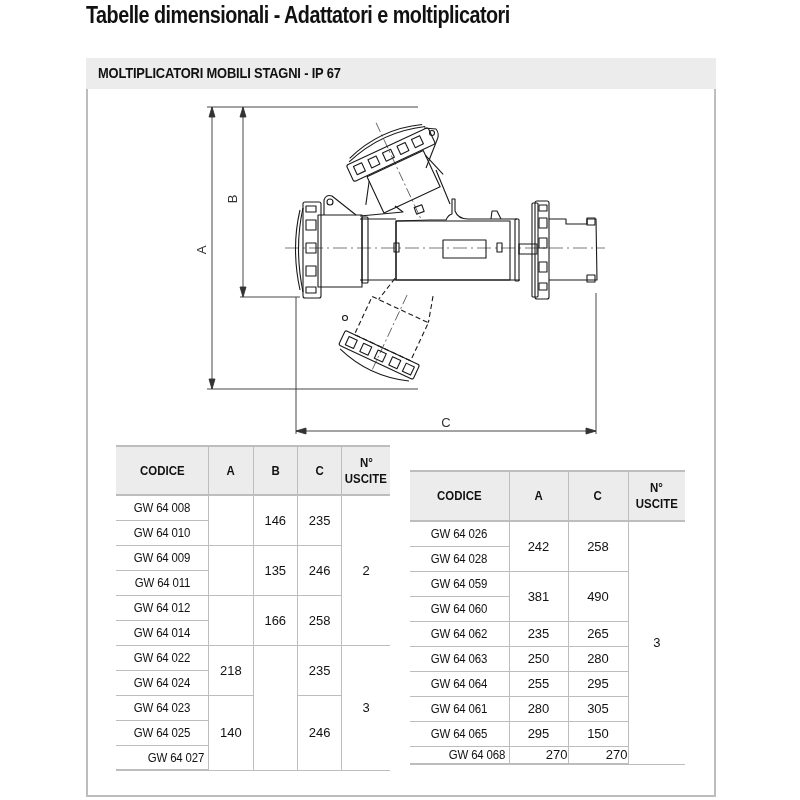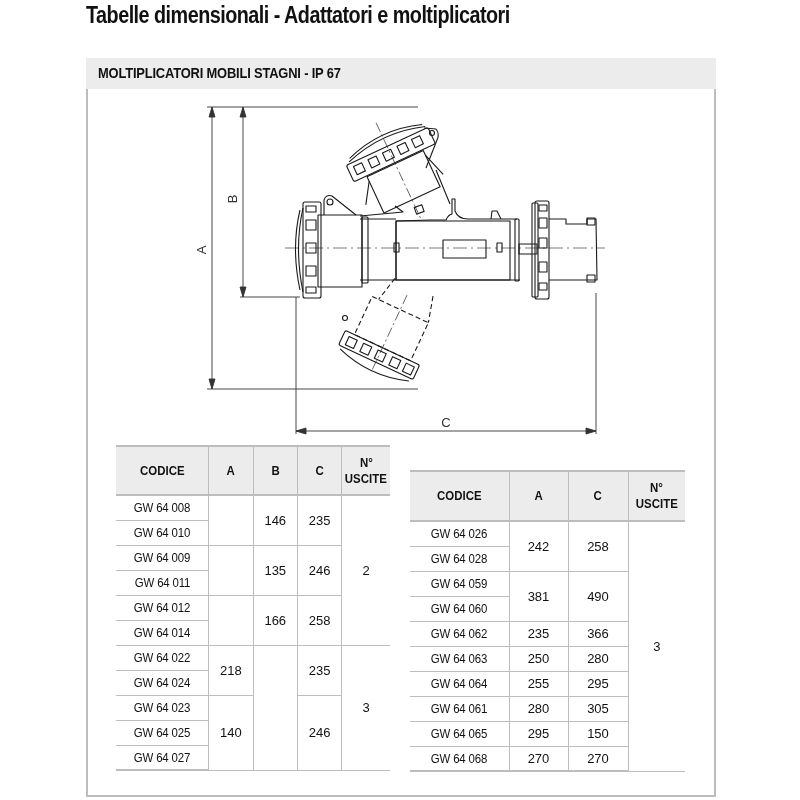--- a/index.html
+++ b/index.html
@@ -14,21 +14,21 @@
                  transform: scaleX(0.86); transform-origin: left top; letter-spacing: -0.2px; }
   .drawing { position: absolute; left: 0; top: 0; }
   table.dim { position: absolute; border-collapse: collapse; font-size: 13px; }
   table.dim th, table.dim td { border: 1.5px solid #bdbdbd; padding: 0; text-align: center; vertical-align: middle; }
   table.dim th { background: #ececec; font-weight: bold; font-size: 13px; line-height: 16px; }
   table.dim tr > *:first-child { border-left: none; }
   table.dim tr > *:last-child { border-right: none; }
   table.dim thead th { border-top: 2px solid #bdbdbd; border-bottom: 2px solid #bdbdbd; }
   table.dim td.code { font-weight: normal; letter-spacing: -0.2px; }
   table.dim td { font-size: 13px; }
-  table.dim tbody tr:last-child td { border-bottom: 2px solid #bdbdbd; }
+  table.dim tbody tr:last-child td { border-bottom: 2px solid #bdbdbd; text-align: right; }
   .cond { display: inline-block; transform: scaleX(0.88); }
   #t1 { left: 116px; top: 445px; width: 274px; }
   #t2 { left: 410px; top: 470px; width: 275px; }
 </style>
 </head>
 <body>
 
 <div class="page-title">Tabelle dimensionali - Adattatori e moltiplicatori</div>
 
 <div class="panel"></div>
@@ -239,21 +239,21 @@
       <td class="code"><span class="cond">GW 64 059</span></td>
       <td rowspan="2">381</td>
       <td rowspan="2">490</td>
     </tr>
     <tr style="height:25px">
       <td class="code"><span class="cond">GW 64 060</span></td>
     </tr>
     <tr style="height:25px">
       <td class="code"><span class="cond">GW 64 062</span></td>
       <td>235</td>
-      <td>366</td>
+      <td>265</td>
     </tr>
     <tr style="height:25px">
       <td class="code"><span class="cond">GW 64 063</span></td>
       <td>250</td>
       <td>280</td>
     </tr>
     <tr style="height:25px">
       <td class="code"><span class="cond">GW 64 064</span></td>
       <td>255</td>
       <td>295</td>
@@ -261,19 +261,19 @@
     <tr style="height:25px">
       <td class="code"><span class="cond">GW 64 061</span></td>
       <td>280</td>
       <td>305</td>
     </tr>
     <tr style="height:25px">
       <td class="code"><span class="cond">GW 64 065</span></td>
       <td>295</td>
       <td>150</td>
     </tr>
-    <tr style="height:25px">
+    <tr style="height:18px">
       <td class="code"><span class="cond">GW 64 068</span></td>
       <td>270</td>
       <td>270</td>
     </tr>
   </tbody>
 </table>
 
 </body></html>

